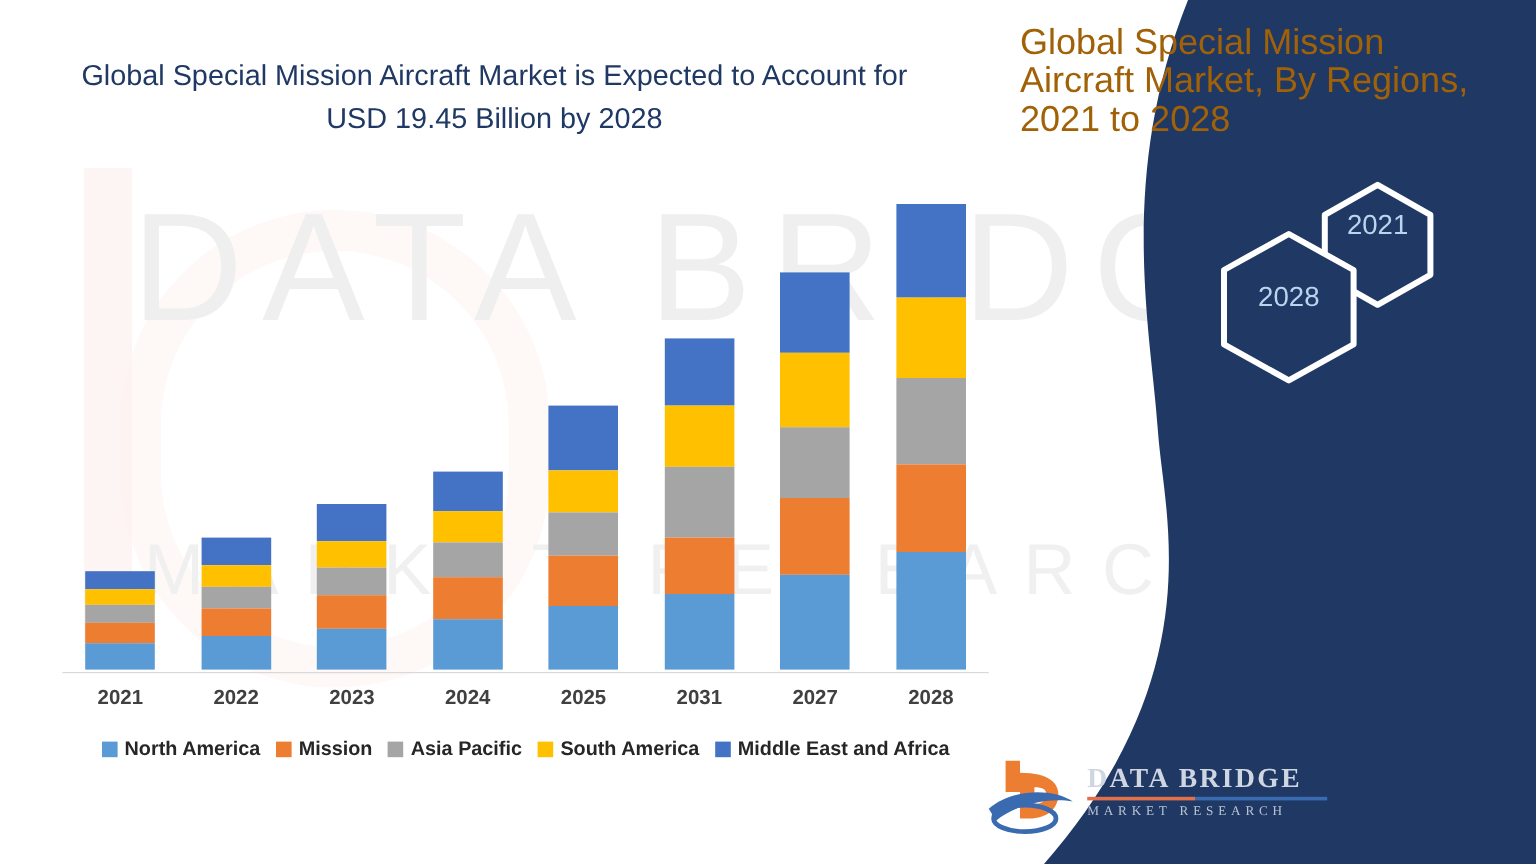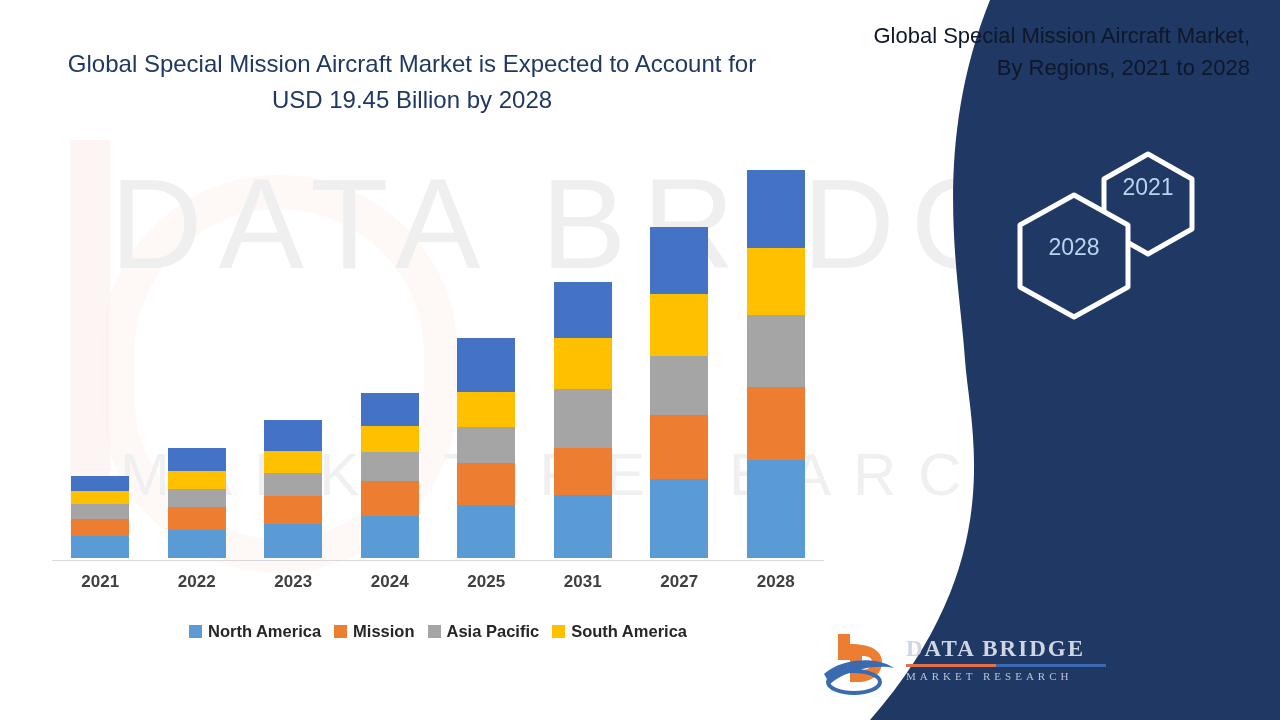--- a/index.html
+++ b/index.html
@@ -62,38 +62,38 @@
 
   .xlabels{
     position:absolute;left:52px;top:572px;width:772px;height:26px;display:flex;
   }
   .xlabel{
     flex:1 1 0;text-align:center;color:#404040;font-size:17px;font-weight:bold;
   }
 
   .legend{
     position:absolute;left:52px;top:615px;width:772px;height:26px;
-    display:flex;align-items:flex-end;justify-content:center;gap:13px;
+    display:flex;align-items:flex-start;justify-content:center;gap:13px;
   }
   .lg-item{display:flex;align-items:center;gap:6px;}
   .lg-swatch{width:13px;height:13px;display:inline-block;}
   .lg-text{font-size:16.5px;color:#262626;font-weight:bold;white-space:nowrap;}
 
   
   .panel{
     position:absolute;right:0;top:0;width:470px;height:720px;
     background:#1f3864;
     -webkit-clip-path:path("M 180 0 L 470 0 L 470 720 L 60 720 C 200 560 160 430 155 360 C 150 280 120 150 180 0 Z");
     clip-path:path("M 180 0 L 470 0 L 470 720 L 60 720 C 200 560 160 430 155 360 C 150 280 120 150 180 0 Z");
   }
   .panel-inner{position:absolute;right:0;top:0;width:470px;height:720px;}
 
   .panel-title{
     position:absolute;left:40px;top:20px;width:400px;
-    text-align:right;color:#0f172a;font-size:22px;line-height:32px;
+    text-align:left;color:#a16207;font-size:30px;line-height:32px;
   }
 
   .hexes{position:absolute;left:0;top:0;width:470px;height:720px;}
   .hex{position:absolute;}
   .hex svg{display:block;overflow:visible;}
   .hex-label{
     position:absolute;width:100%;text-align:center;
     color:#bcd3ee;font-size:23px;
   }
   .hex-2021{left:290px;top:150px;width:96px;height:108px;}
@@ -234,20 +234,24 @@
         <span class="lg-text">Mission</span>
       </div>
       <div class="lg-item">
         <span class="lg-swatch" style="background: rgb(165, 165, 165);"></span>
         <span class="lg-text">Asia Pacific</span>
       </div>
       <div class="lg-item">
         <span class="lg-swatch" style="background: rgb(255, 192, 0);"></span>
         <span class="lg-text">South America</span>
       </div>
+      <div class="lg-item">
+        <span class="lg-swatch" style="background: rgb(68, 114, 196);"></span>
+        <span class="lg-text">Middle East and Africa</span>
+      </div>
     </div>
 
   <div class="panel"></div>
   <div class="panel-inner">
     <div class="panel-title">Global Special Mission Aircraft Market, By Regions, 2021 to 2028</div>
 
     <div class="hexes">
       <div class="hex hex-2021">
         <svg width="96" height="108" viewBox="0 0 96 108" aria-hidden="true">
           <polygon points="48,4 92,29 92,79 48,104 4,79 4,29" fill="none" stroke="#ffffff" stroke-width="5" stroke-linejoin="round"></polygon>

